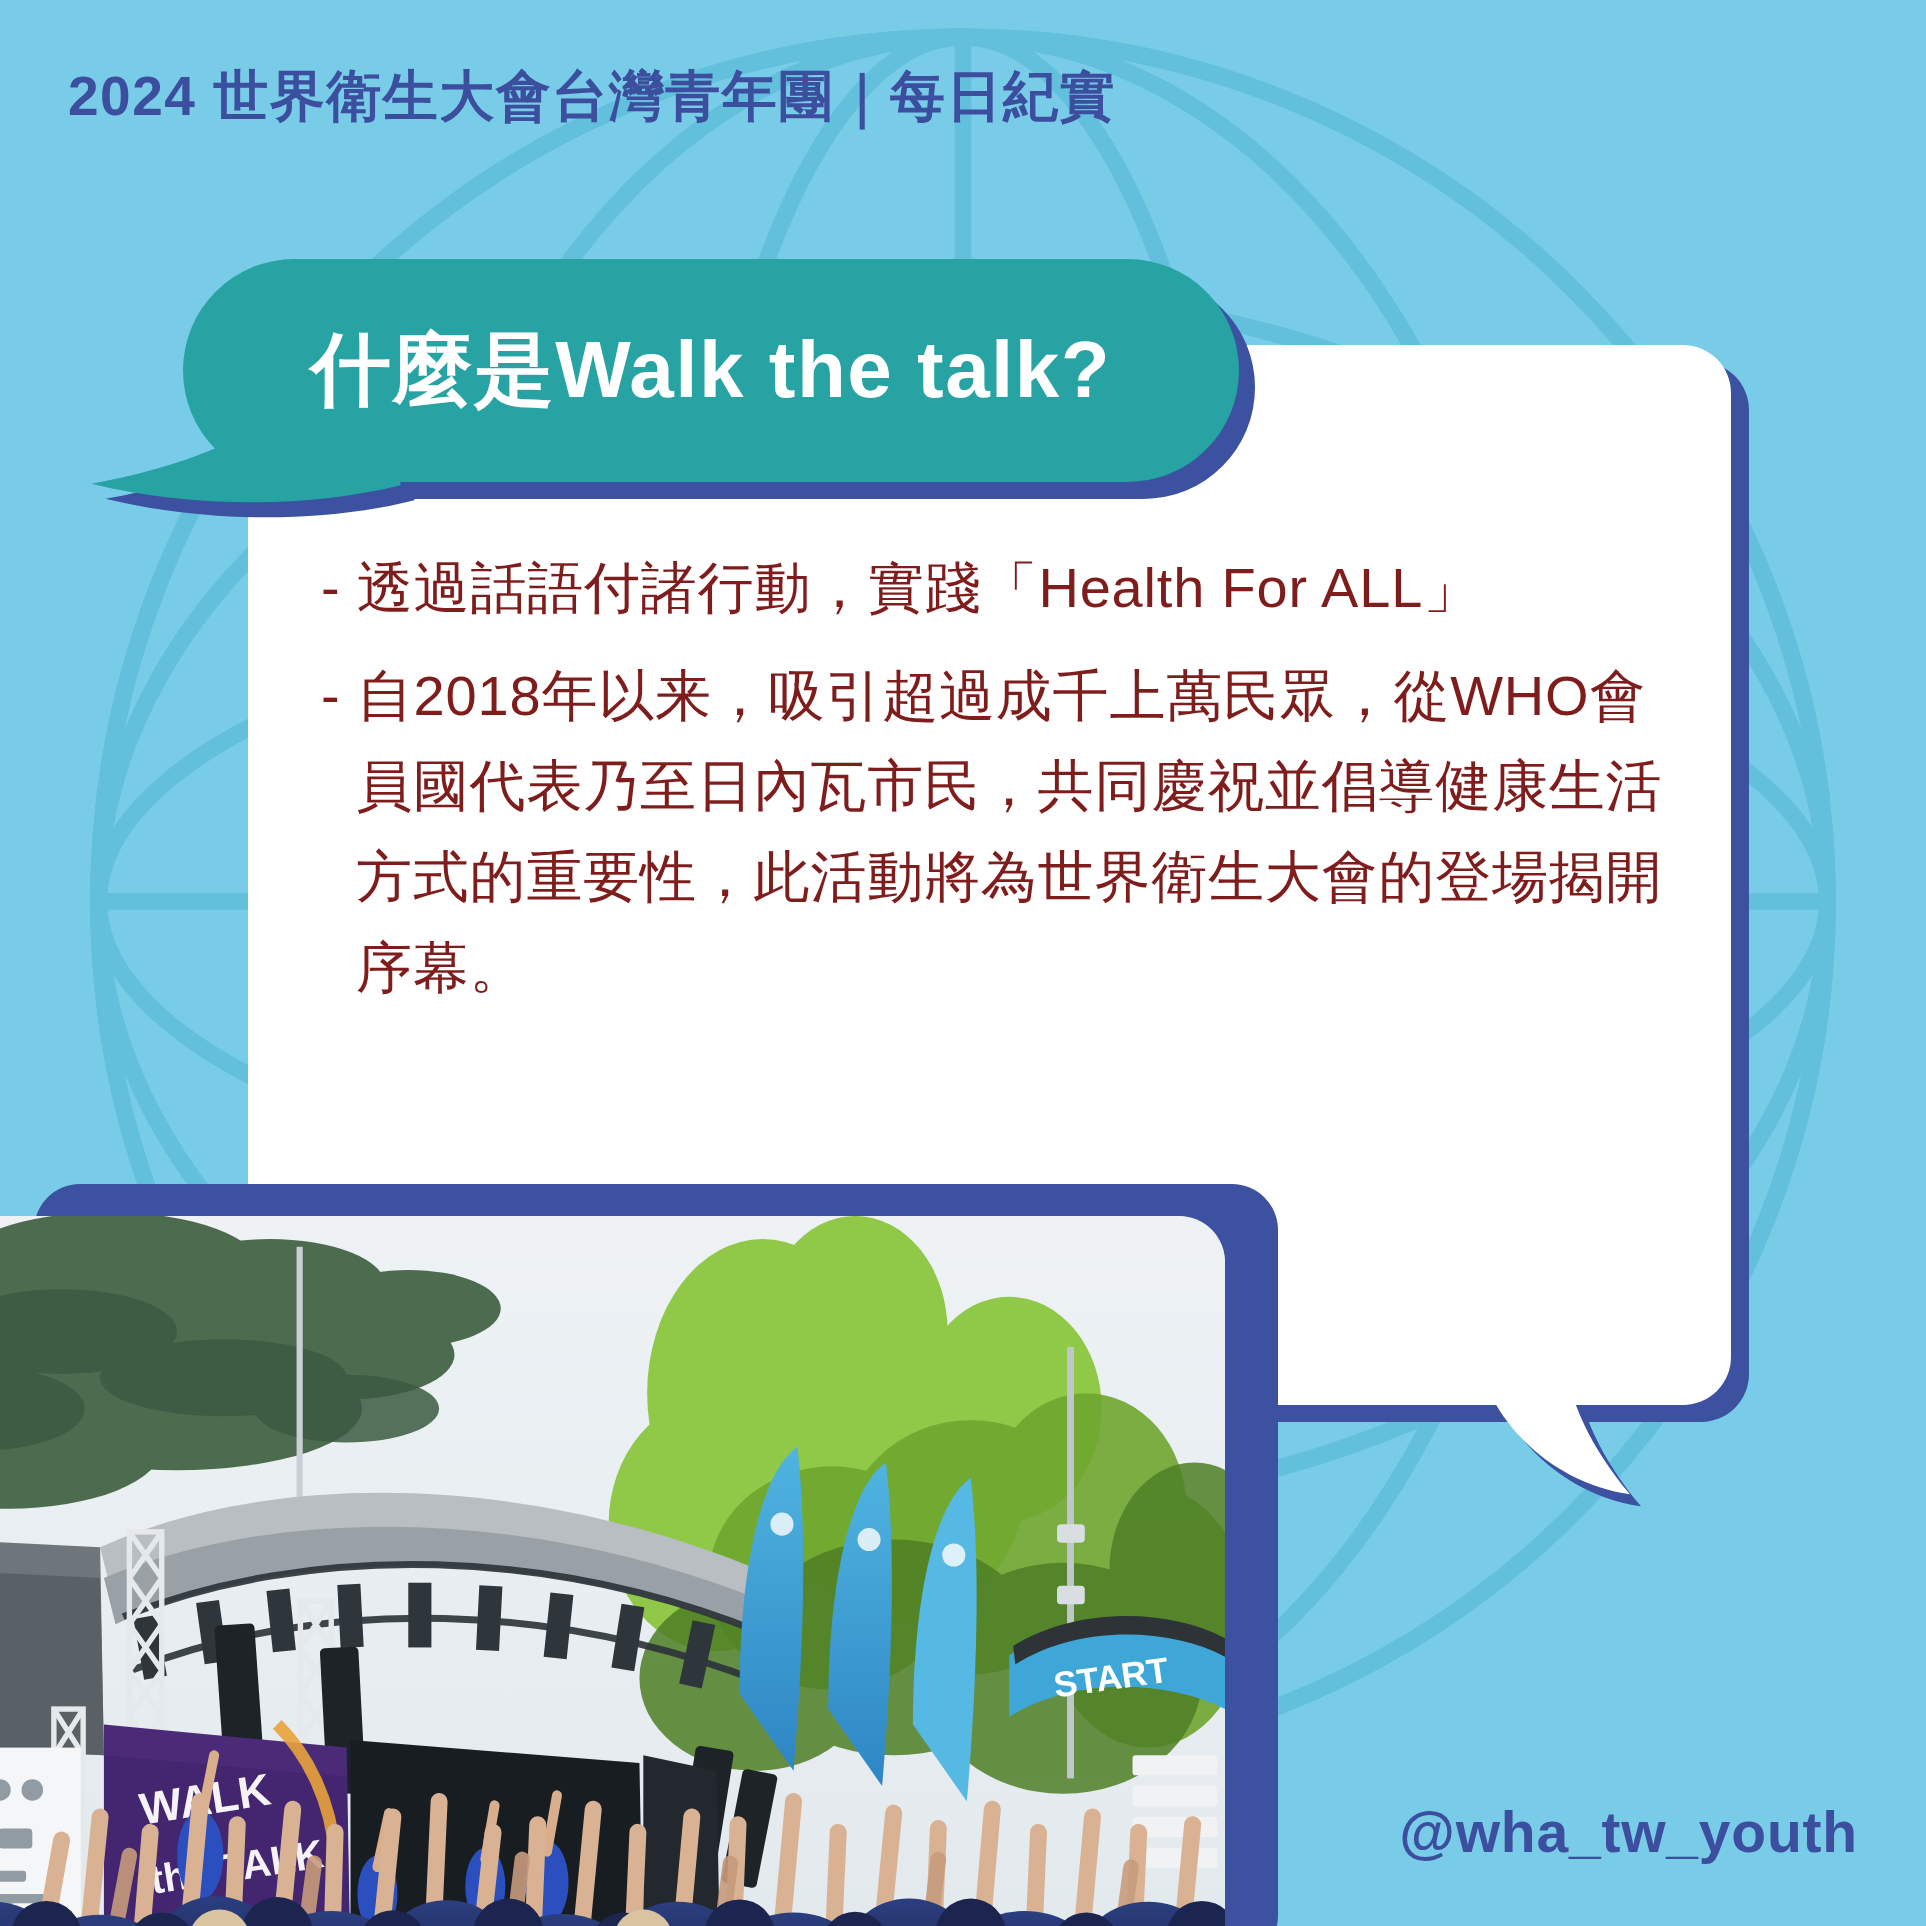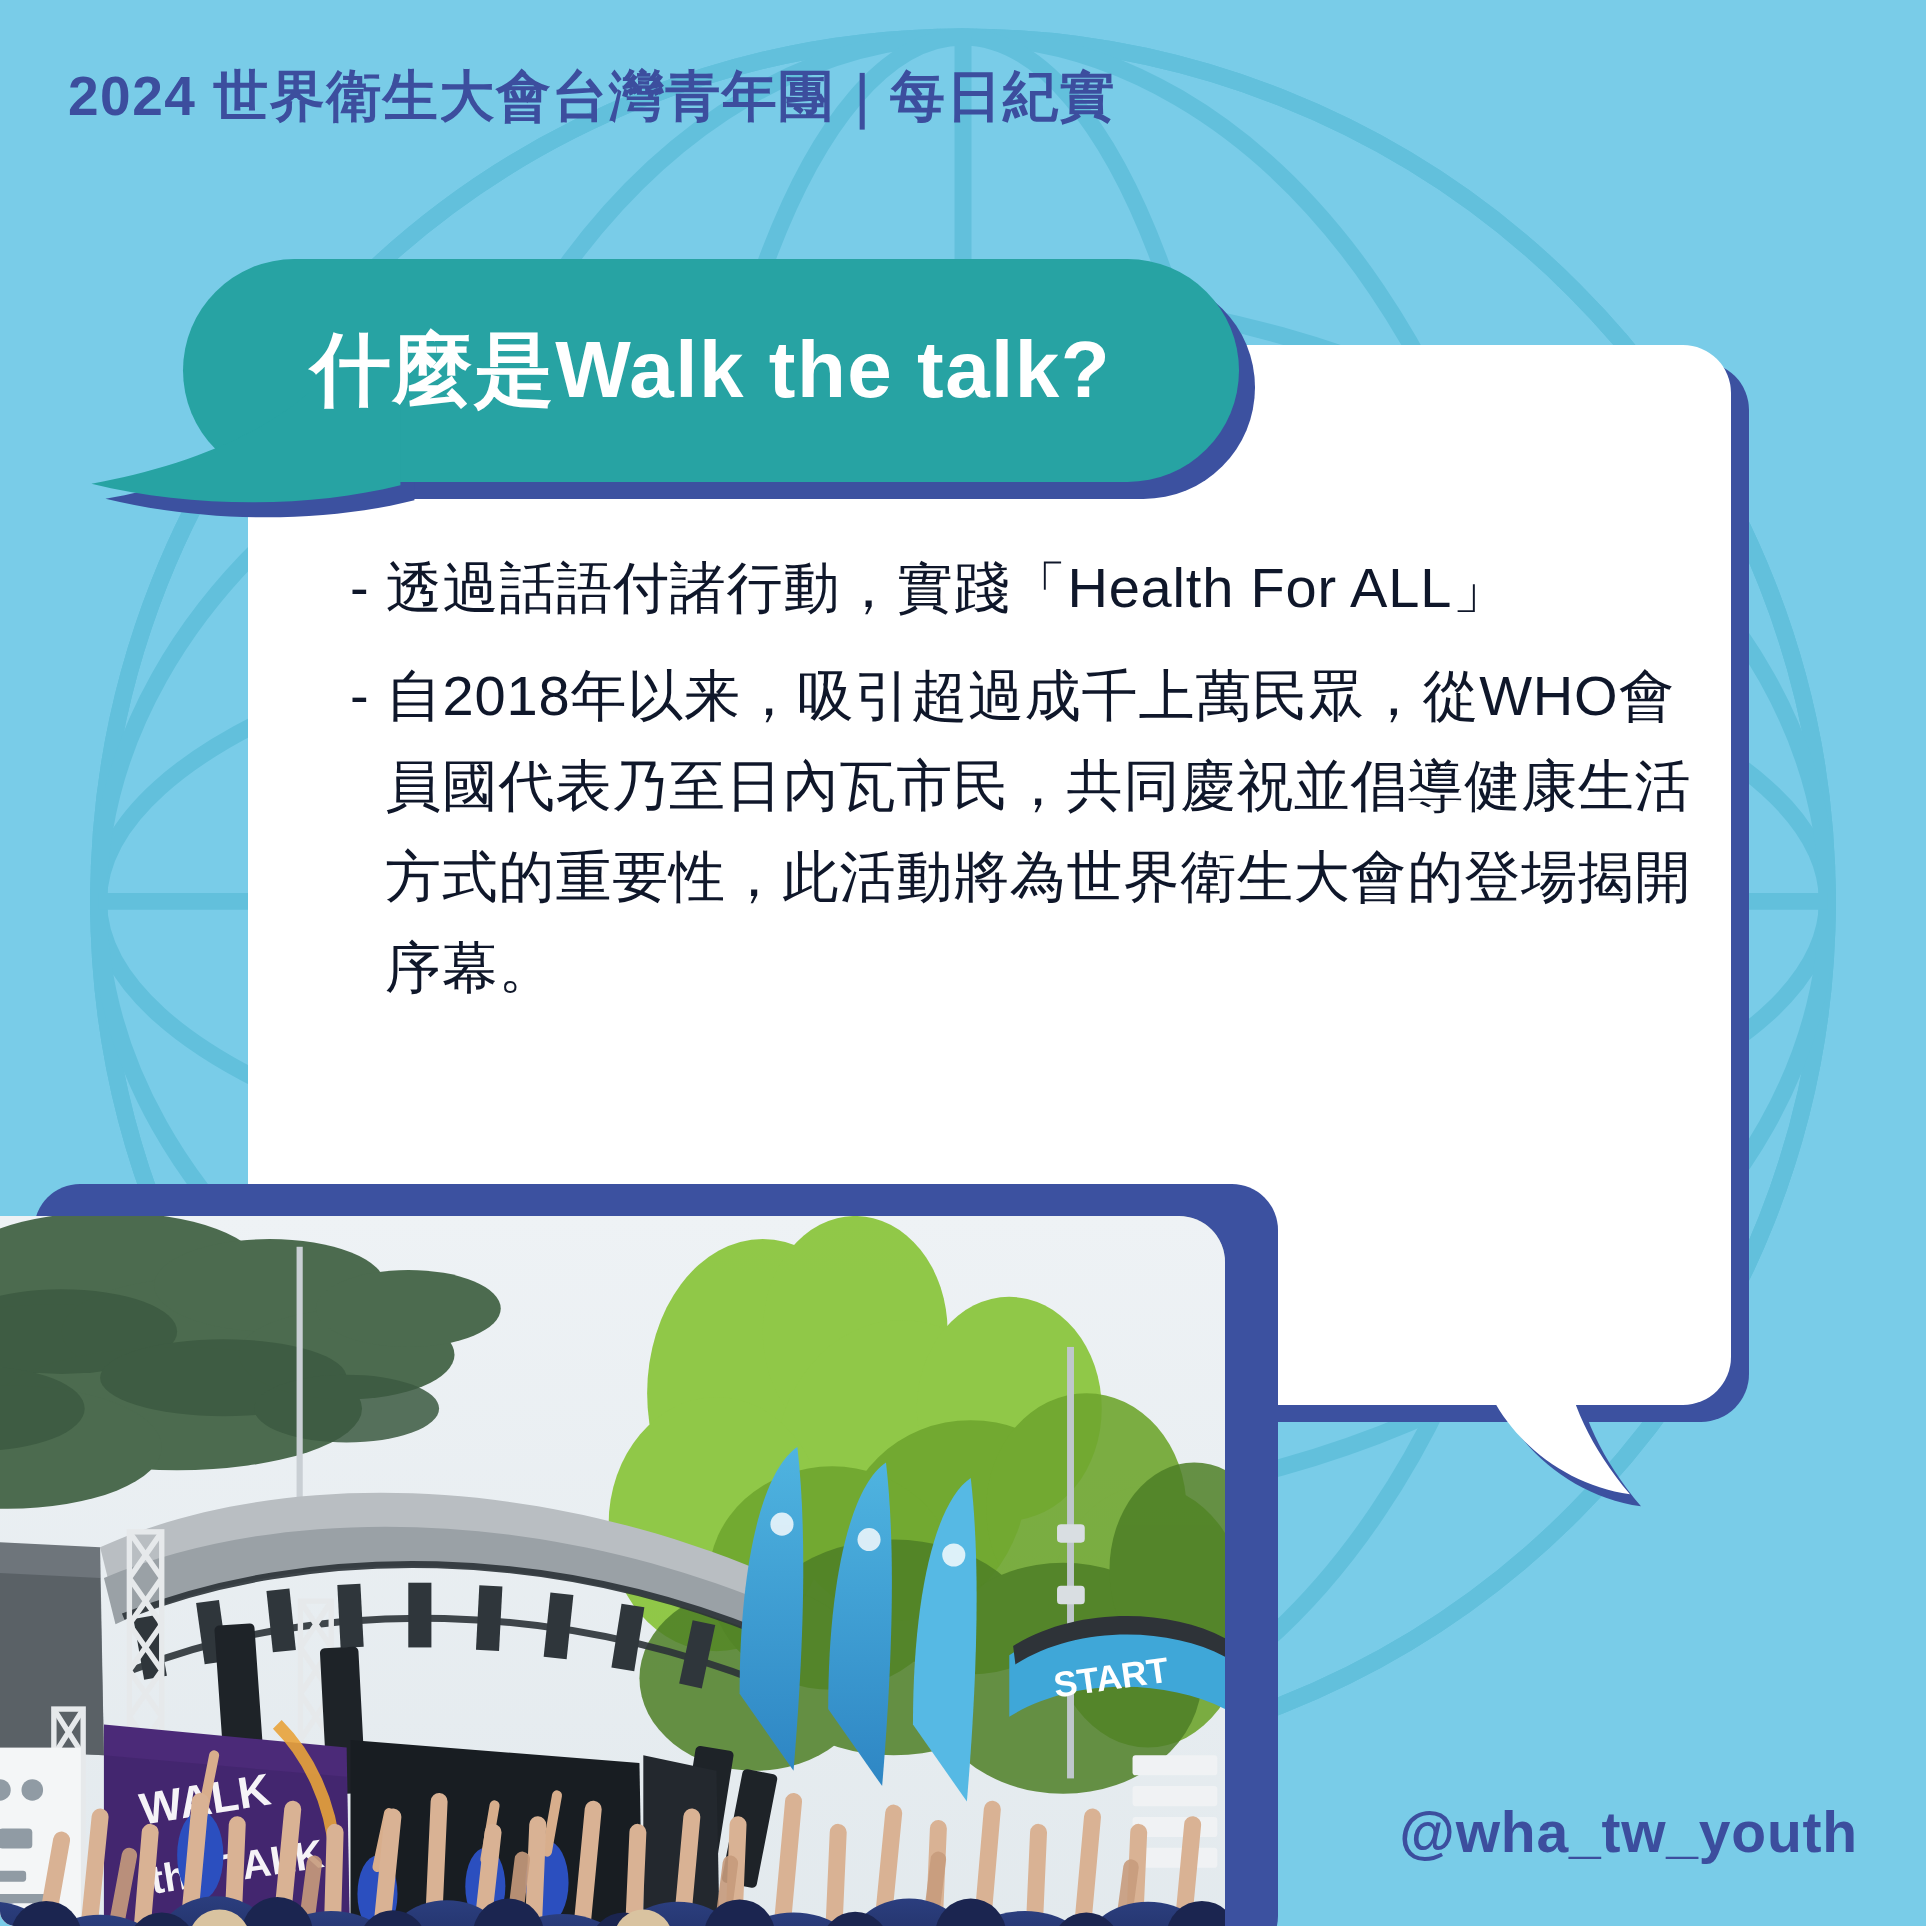--- a/index.html
+++ b/index.html
@@ -2,21 +2,21 @@
 <html style="font-size:12.3px"><head>
 <meta charset="utf-8">
 <style>
   html,body{margin:0;padding:0;}
   body{
     width:1926px;height:1926px;overflow:hidden;
     font-family:"Liberation Sans","DejaVu Sans",sans-serif;
     background:#79CCE8;
     position:relative;
   }
-  #stage{position:absolute;inset:0;width:1926px;height:1926px;overflow:hidden;border-radius:15px;}
+  #stage{position:absolute;inset:0;width:1926px;height:1926px;overflow:hidden;}
 
   
   .globe{position:absolute;left:0;top:0;width:1926px;height:1926px;}
 
   
   .header{
     position:absolute;left:68px;top:60px;
     font-size:55px;font-weight:700;color:#3C4E9E;
     letter-spacing:1.5px;white-space:nowrap;
   }
@@ -32,22 +32,22 @@
   }
   .card-tail-shadow{
     position:absolute;left:1487px;top:1360px;width:231px;height:154px;
   }
   .card-tail{
     position:absolute;left:1476px;top:1348px;width:231px;height:154px;
   }
 
   
   .body-text{
-    position:absolute;left:350px;top:543px;width:1379px;
-    color:#0f172a;font-size:56px;line-height:1.62;font-weight:500;
+    position:absolute;left:321px;top:543px;width:1379px;
+    color:#7f1d1d;font-size:56px;line-height:1.62;font-weight:500;
     letter-spacing:0.8px;
   }
   .bullet{margin:0 0 17px 0;text-indent:-35px;padding-left:35px;}
   .bullet:last-child{margin-bottom:0;}
 
   
   .bubble-shadow{
     position:absolute;left:199px;top:276px;width:1056px;height:223px;
     background:#3C51A0;border-radius:112px;
   }

